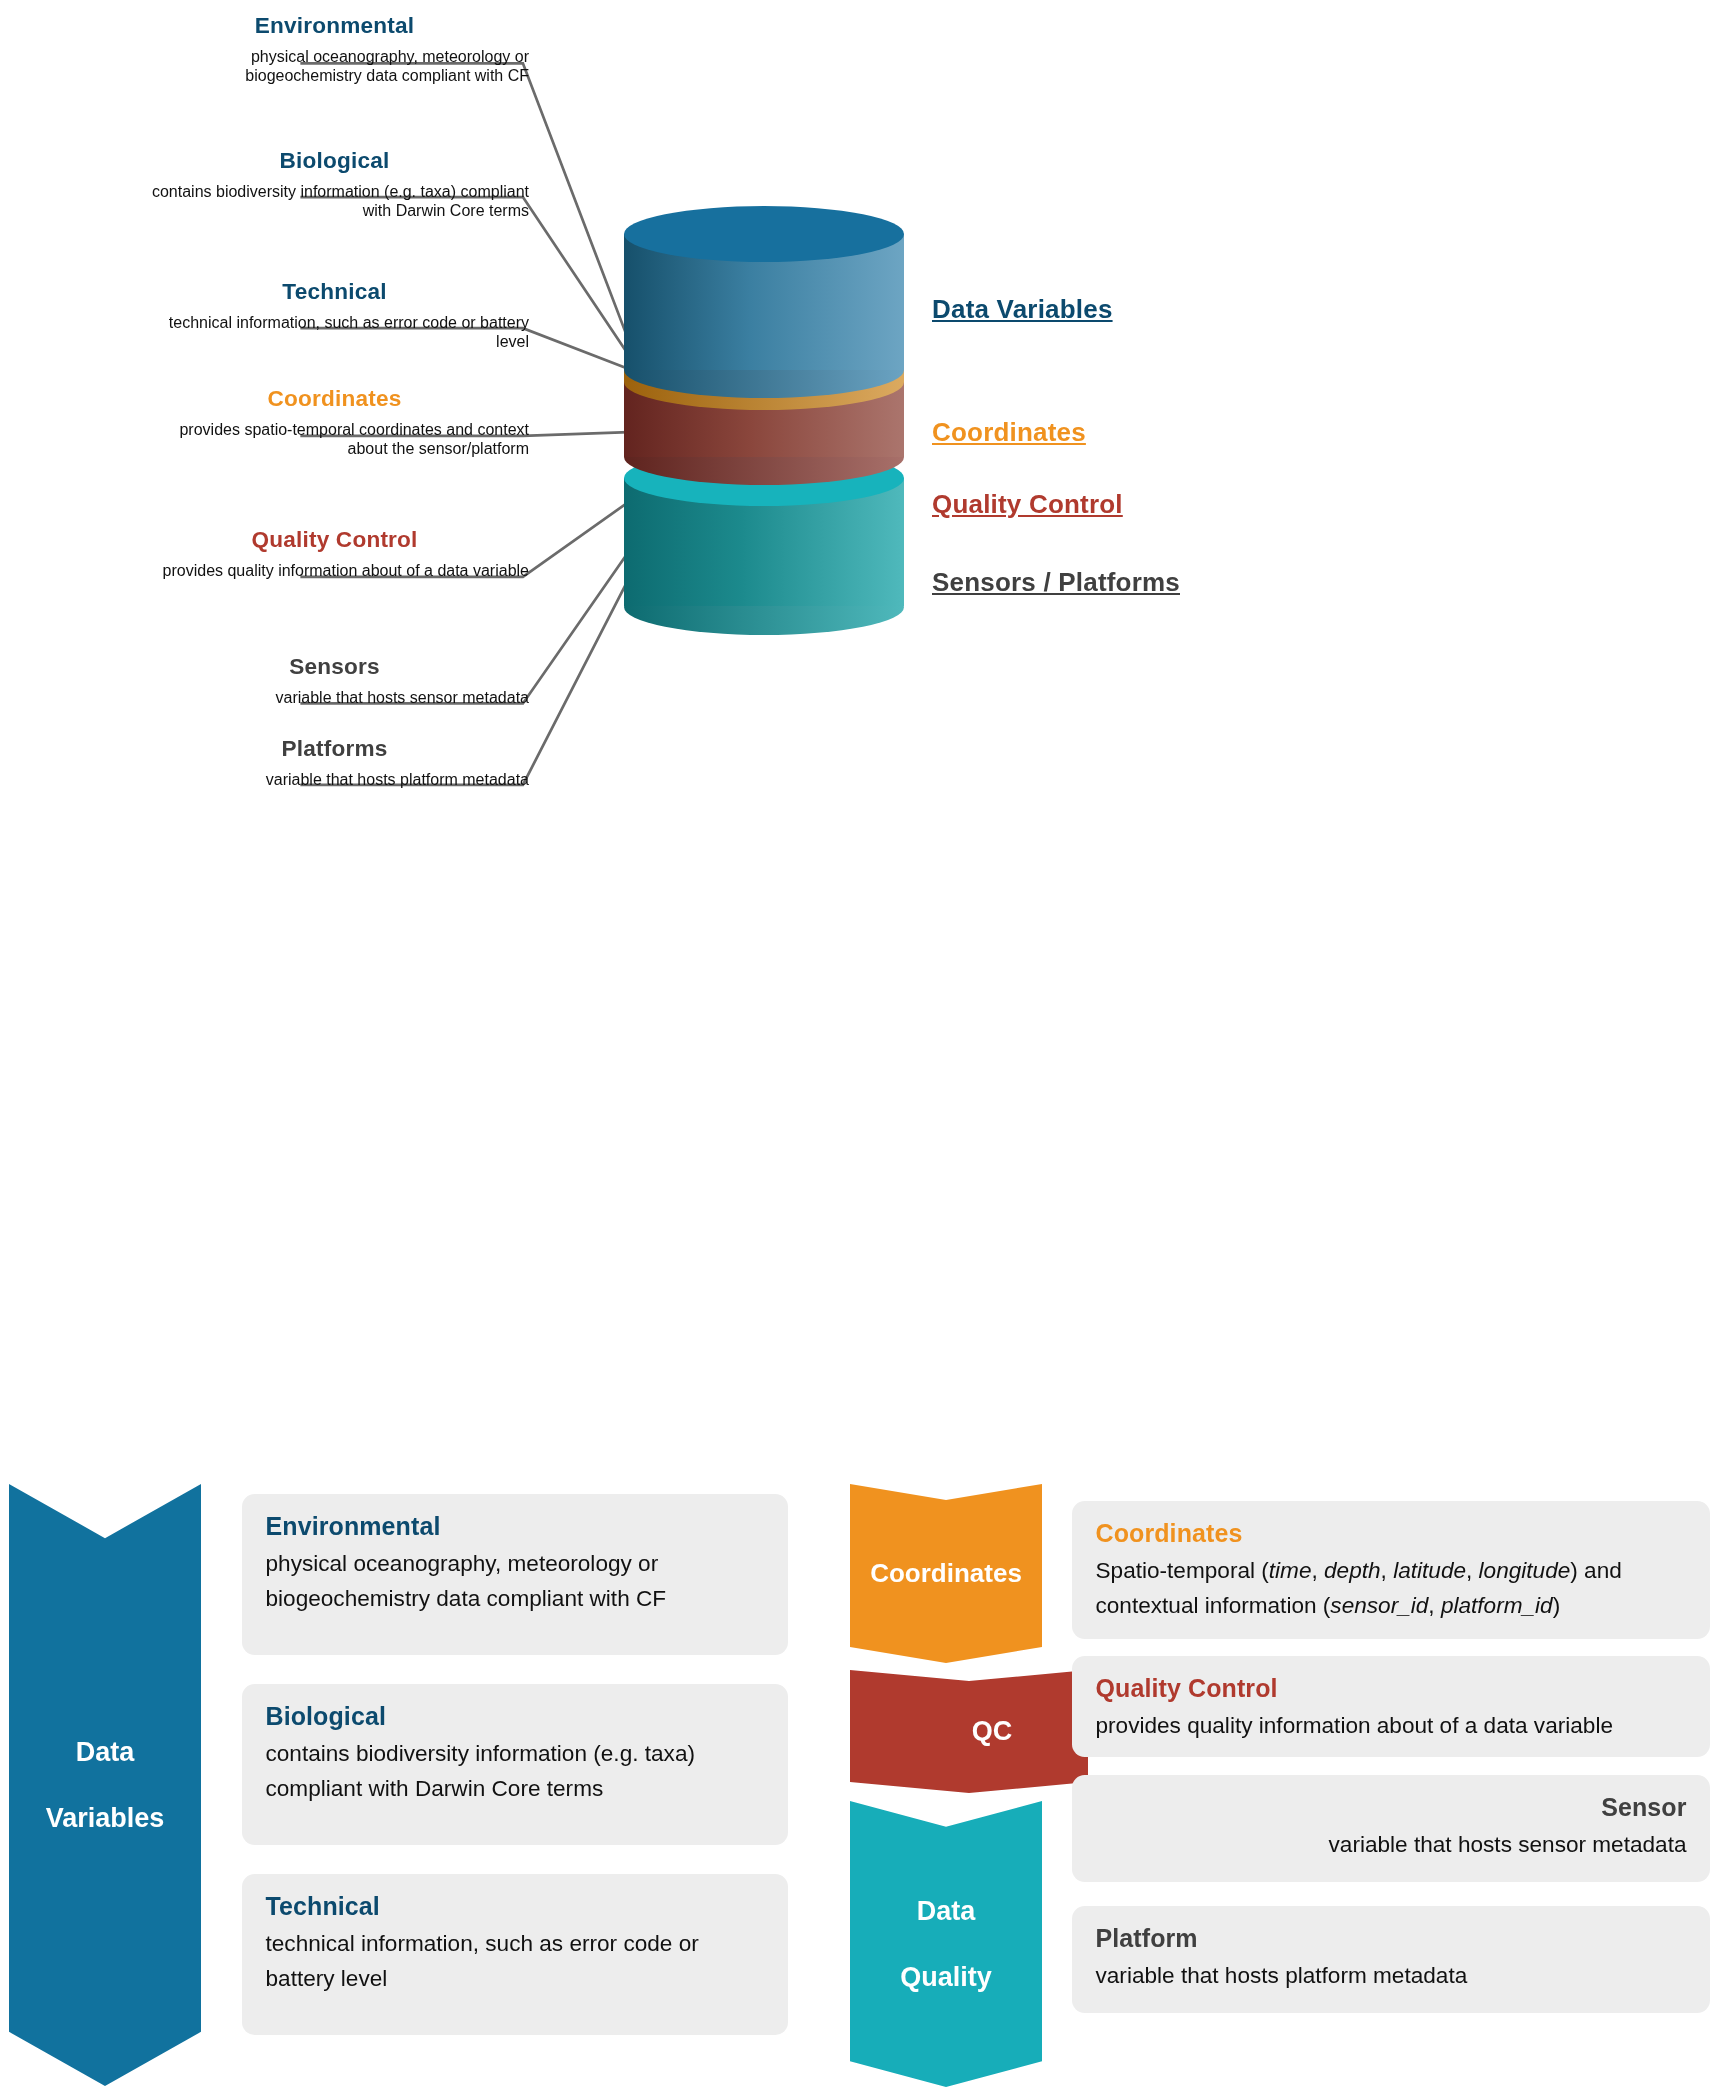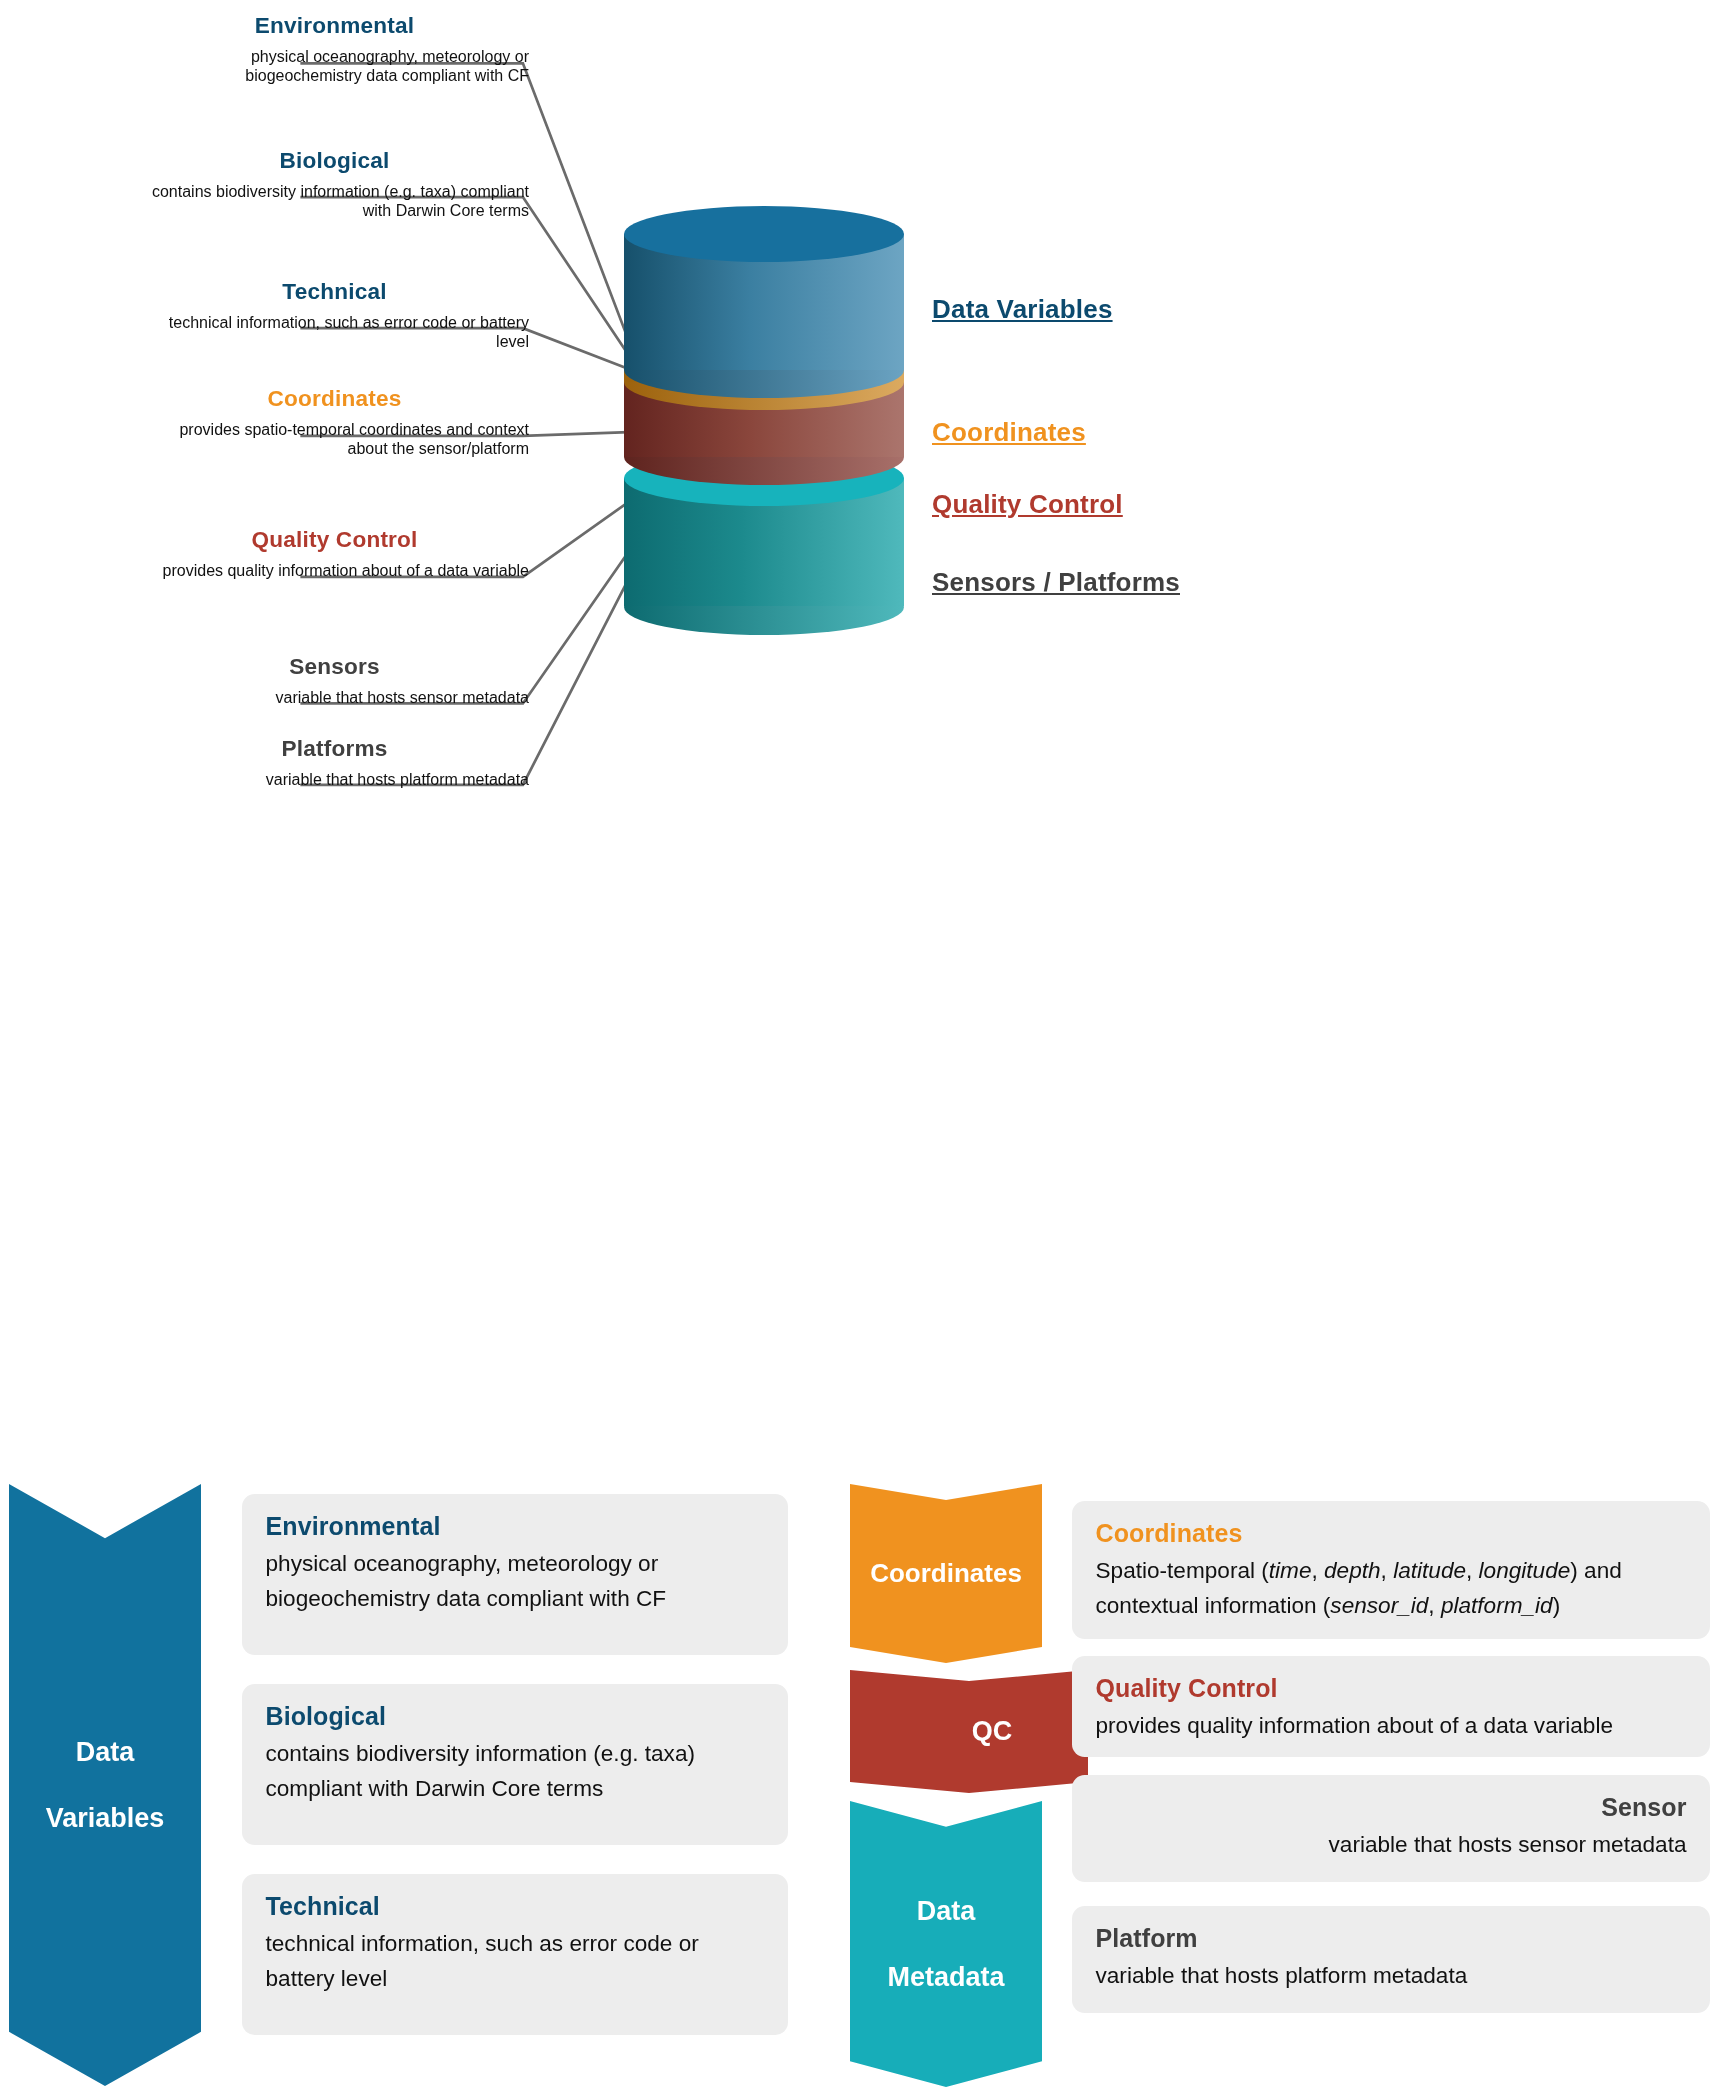--- a/index.html
+++ b/index.html
@@ -167,21 +167,21 @@
     <span>Coordinates</span>
   </div>
 
   <div class="chevron" style="left:850px; top:205px; width:192px; height:123px; background:#B03A2E;padding-left:46px;">
     <span>QC</span>
   </div>
 
   <div class="chevron" style="left:850px; top:336px; width:192px; height:286px; background:#17ADB9;">
     <span>
       <span>Data</span><br>
-      <span>Metadata</span>
+      <span>Quality</span>
     </span>
   </div>
 
   <div class="card" style="left:1072px; top:36px; width:638px; height:138px;">
     <div class="card-title c-orange">Coordinates</div>
     <div class="card-desc">Spatio-temporal (<i>time</i>, <i>depth</i>, <i>latitude</i>, <i>longitude</i>) and contextual information (<i>sensor_id</i>, <i>platform_id</i>)</div>
   </div>
 
   <div class="card" style="left:1072px; top:191px; width:638px; height:101px;">
     <div class="card-title c-red">Quality Control</div>

